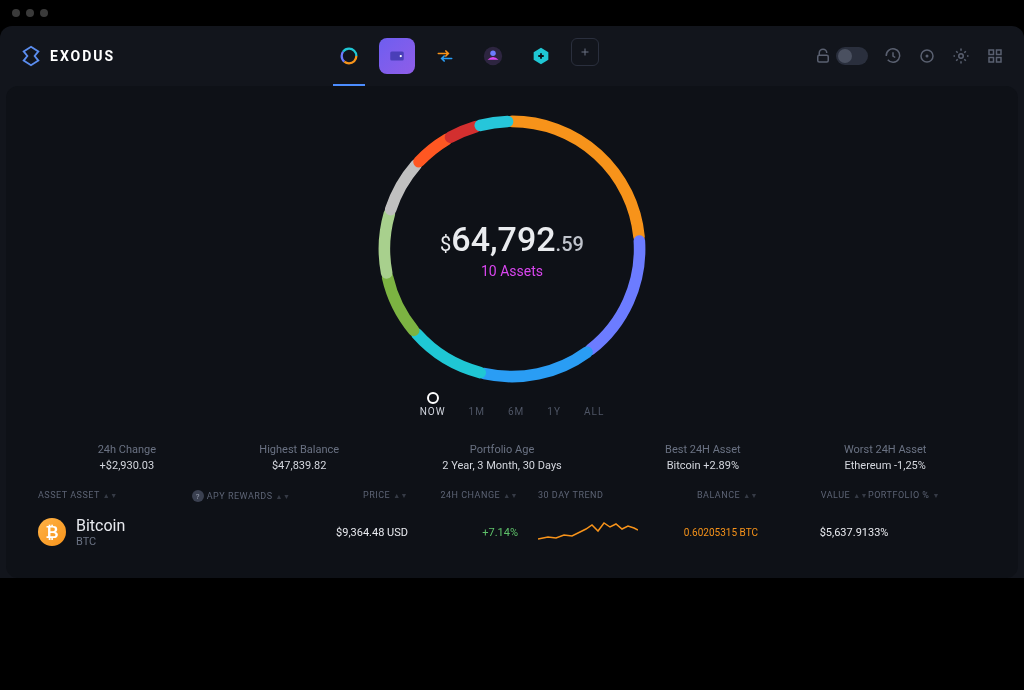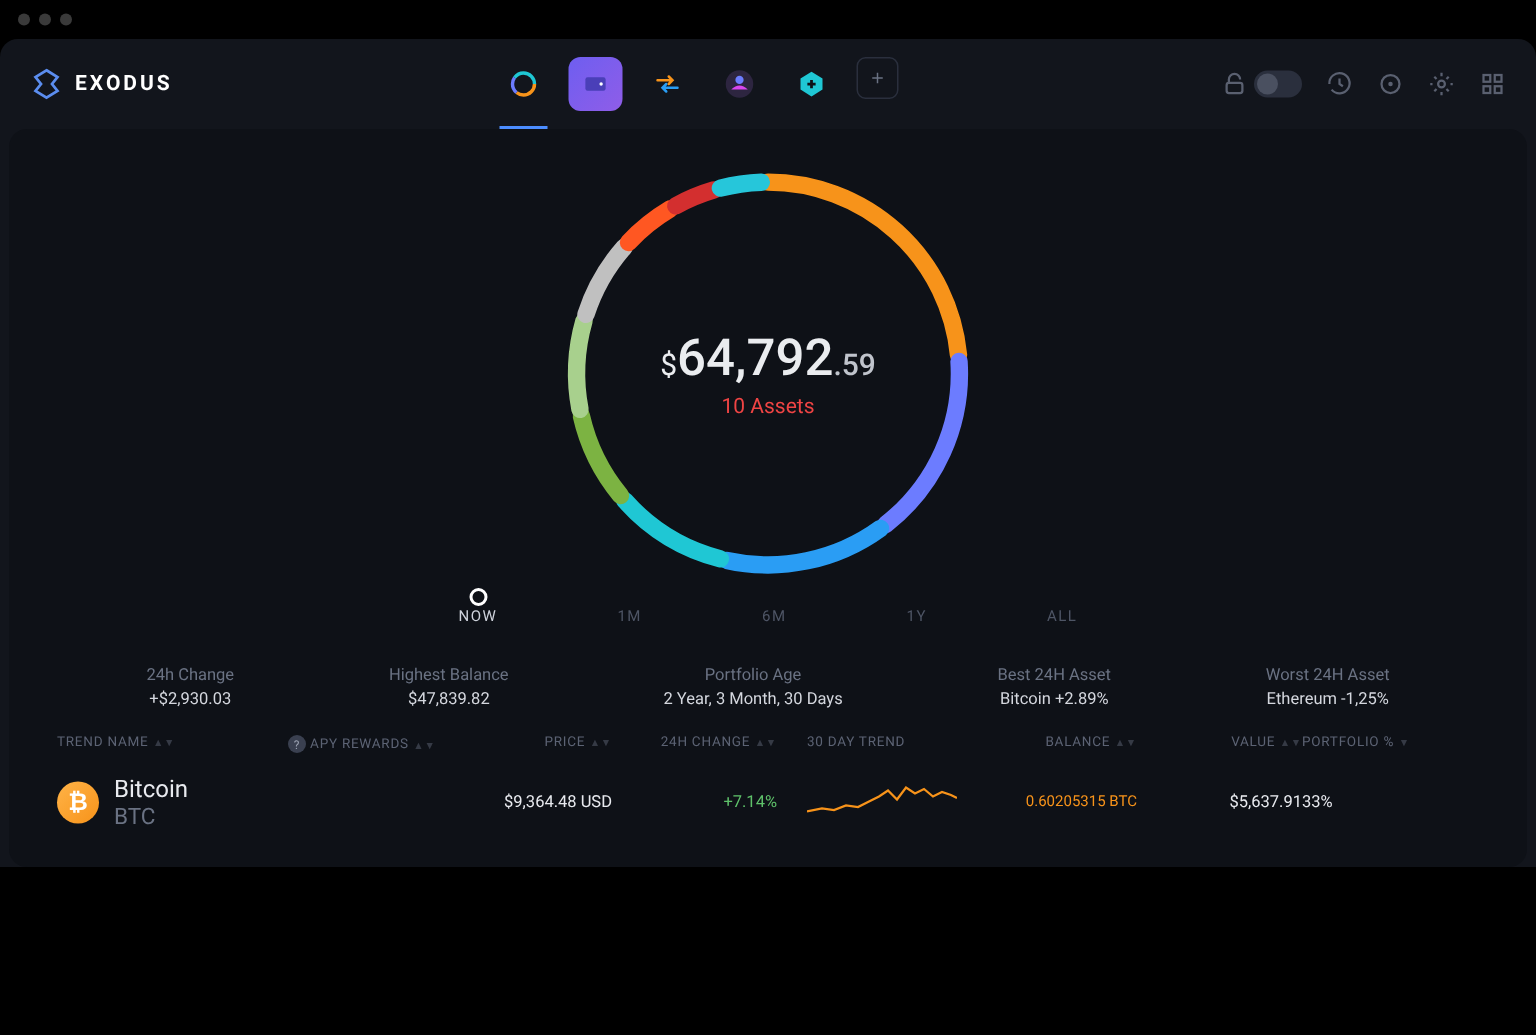--- a/index.html
+++ b/index.html
@@ -106,25 +106,25 @@
   align-items: center;
   justify-content: center;
 }
 .balance-big {
   font-size: 34px;
   font-weight: 500;
   color: #eaecef;
 }
 .balance-big .sm { font-size: 20px; font-weight: 400; }
 .balance-big .cents { font-size: 20px; color: #c0c4cc; }
-.assets-count { color: #ef4444; font-size: 14px; margin-top: 4px; }
+.assets-count { color: #d946ef; font-size: 14px; margin-top: 4px; }
 .time-tabs {
   display: flex;
   justify-content: center;
-  gap: 80px;
+  gap: 23px;
   margin-top: 12px;
   position: relative;
 }
 .time-tab {
   font-size: 10px;
   letter-spacing: 1px;
   color: #4e5565;
   position: relative;
 }
 .time-tab.sel { color: #cfd3dc; }
@@ -189,21 +189,21 @@
   align-items: center;
   gap: 10px;
 }
 .coin-icon {
   width: 28px; height: 28px; border-radius: 50%;
   background: linear-gradient(135deg,#ffb347,#f7931a);
   display: flex; align-items: center; justify-content: center;
   color: #fff; font-weight: 700; font-size: 16px;
 }
 .coin-name { font-size: 16px; color: #e8eaef; }
-.coin-tick { font-size: 15px; color: #6a7283; }
+.coin-tick { font-size: 11px; color: #6a7283; }
 .trow .col-price { color: #e8eaef; font-size: 11px; }
 .trow .col-change { color: #5ec16a; font-size: 11px; }
 .trow .col-balance { color: #f7931a; font-size: 10px; }
 .trow .col-value { color: #e8eaef; font-size: 11px; }
 .trow .col-pct { color: #e8eaef; font-size: 11px; }
 .spark { width: 100px; height: 28px; }
 .q { width: 12px; height: 12px; border-radius:50%; background:#3a4050; color:#9aa0b0; font-size:8px; display:inline-flex; align-items:center; justify-content:center; margin-left:4px; }
 </style>
 </head>
 <body>
@@ -339,21 +339,21 @@
           <div class="val">Bitcoin +2.89%</div>
       </div>
       <div class="stat">
         <div class="lbl">Worst 24H Asset</div>
           <div class="val">Ethereum -1,25%</div>
       </div>
     </div>
 
 
     <div class="thead">
-      <div class="col-name"><span>TREND NAME</span><span class="sort">▲▼</span></div>
+      <div class="col-name"><span>ASSET ASSET</span><span class="sort">▲▼</span></div>
       <div class="col-apy"><span class="q">?</span> <span>APY REWARDS</span><span class="sort">▲▼</span></div>
       <div class="col-price"><span>PRICE</span><span class="sort">▲▼</span></div>
       <div class="col-change"><span>24H CHANGE</span><span class="sort">▲▼</span></div>
       <div class="col-trend"><span>30 DAY TREND</span></div>
       <div class="col-balance"><span>BALANCE</span><span class="sort">▲▼</span></div>
       <div class="col-value"><span>VALUE</span><span class="sort">▲▼</span></div>
       <div class="col-pct"><span>PORTFOLIO %</span><span class="sort">▼</span></div>
     </div>
 
     <div class="trow">

